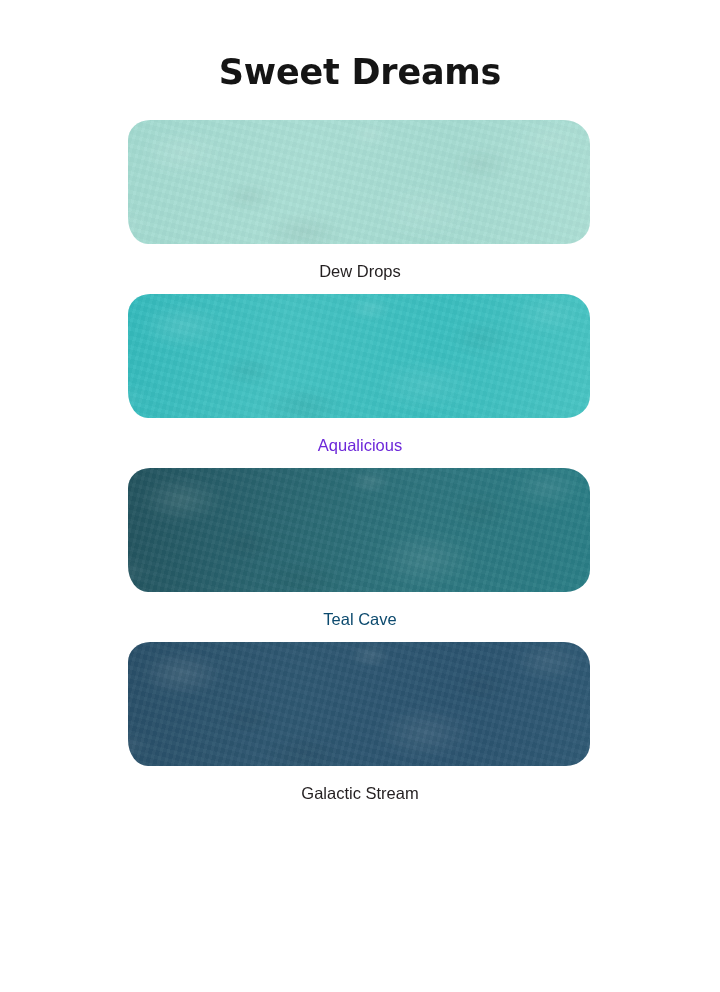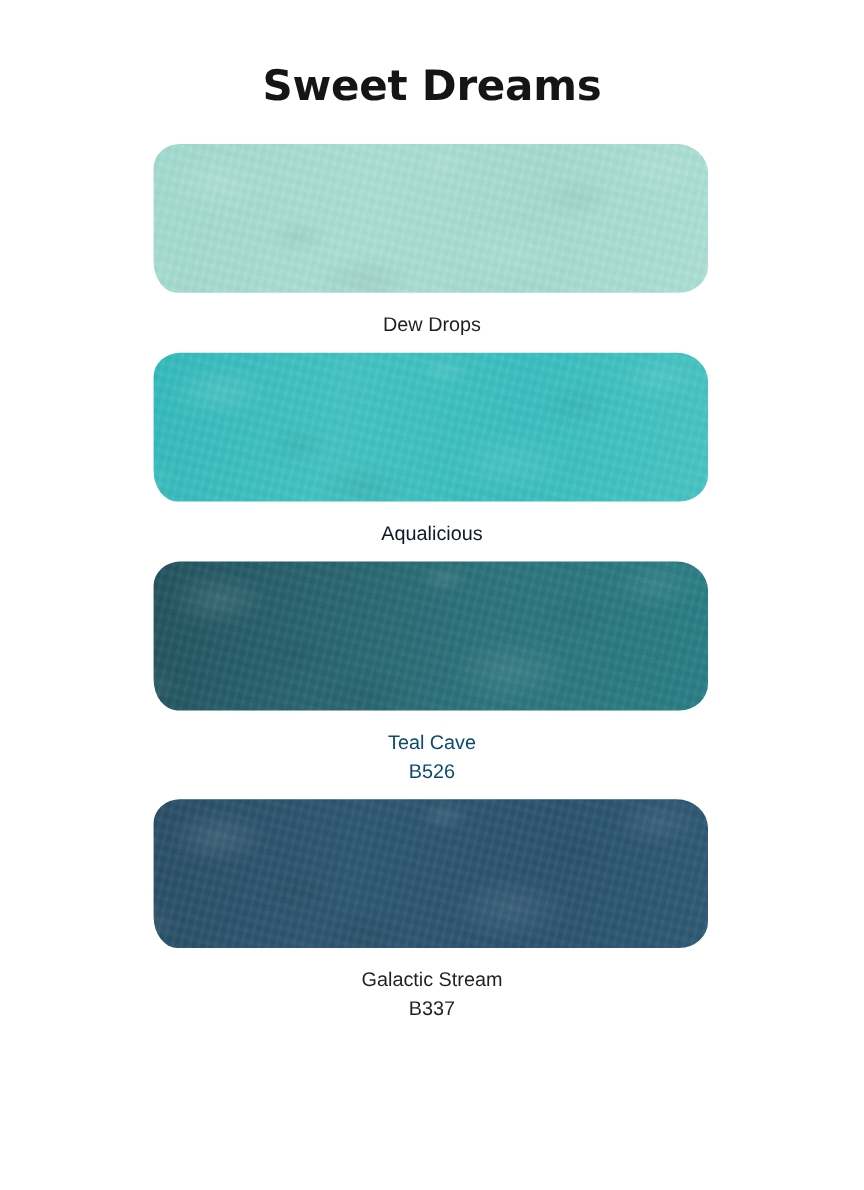--- a/index.html
+++ b/index.html
@@ -127,47 +127,45 @@
     </div>
 
     <div class="swatch-entry">
       <div class="swatch-chip-wrap">
         <div class="swatch-chip" style="background: linear-gradient(100deg, rgb(53, 187, 189) 0%, rgb(69, 195, 195) 34%, rgb(59, 191, 192) 66%, rgb(73, 197, 196) 100%);">
           <span class="tex-a"></span>
           <span class="tex-b"></span>
           <span class="tex-c"></span>
         </div>
       </div>
-      <div class="swatch-label" style="color: #0f172a;">
+      <div class="swatch-label" style="color: #6d28d9;">
         <span class="swatch-name">Aqualicious</span>
       </div>
     </div>
 
     <div class="swatch-entry">
       <div class="swatch-chip-wrap">
         <div class="swatch-chip" style="background: linear-gradient(100deg, rgb(36, 84, 95) 0%, rgb(42, 101, 112) 30%, rgb(46, 117, 126) 62%, rgb(43, 127, 135) 100%);">
           <span class="tex-a"></span>
           <span class="tex-b"></span>
           <span class="tex-c"></span>
         </div>
       </div>
       <div class="swatch-label" style="color: #0c4a6e;">
         <span class="swatch-name">Teal Cave</span>
-        <span class="swatch-code">B526</span>
       </div>
     </div>
 
     <div class="swatch-entry">
       <div class="swatch-chip-wrap">
         <div class="swatch-chip" style="background: linear-gradient(100deg, rgb(42, 80, 105) 0%, rgb(47, 88, 114) 36%, rgb(44, 84, 112) 70%, rgb(48, 90, 117) 100%);">
           <span class="tex-a"></span>
           <span class="tex-b"></span>
           <span class="tex-c"></span>
         </div>
       </div>
       <div class="swatch-label" style="color: rgb(35, 31, 32);">
         <span class="swatch-name">Galactic Stream</span>
-        <span class="swatch-code">B337</span>
       </div>
     </div>
 
   </div>
 </div>
 
 </body></html>

